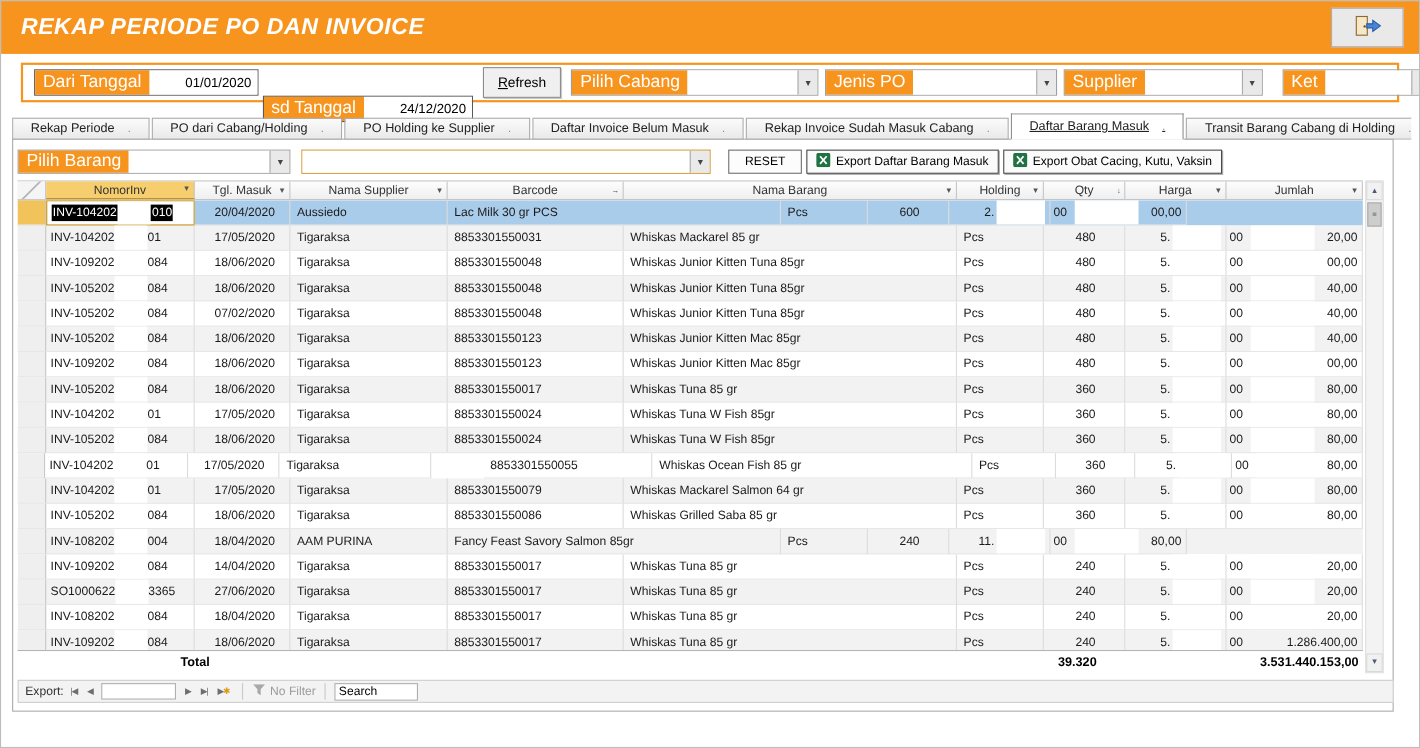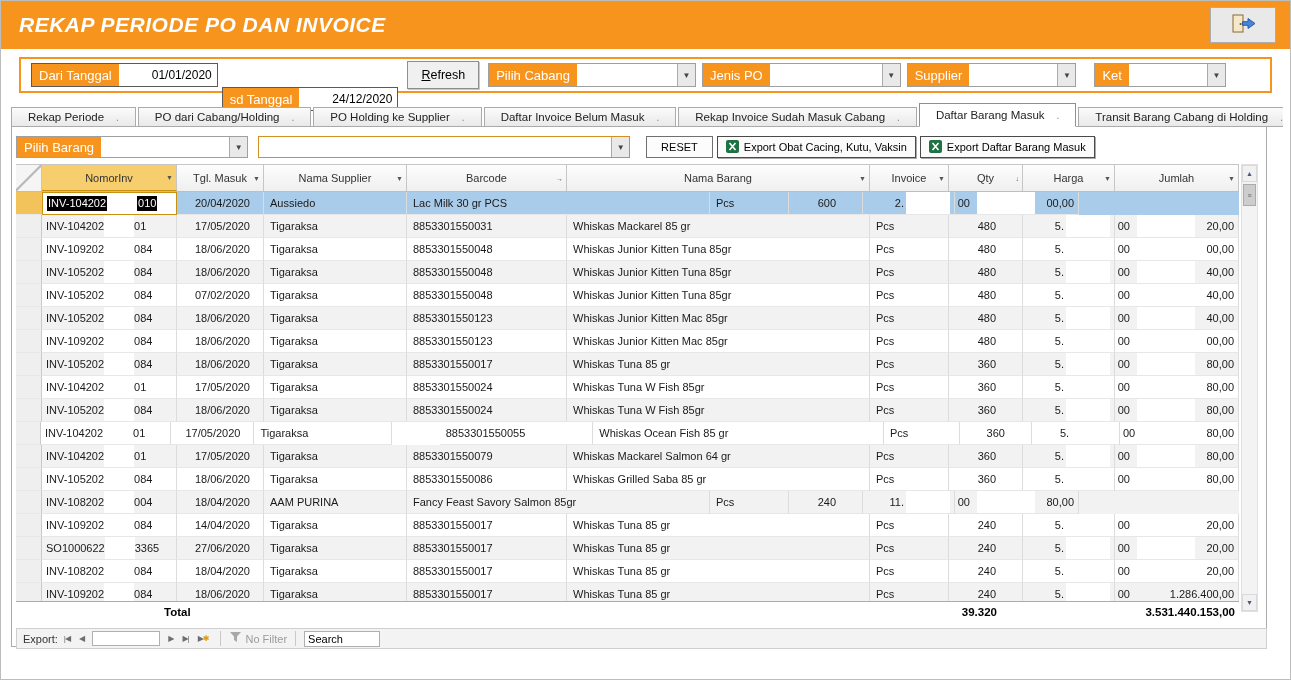--- a/index.html
+++ b/index.html
@@ -7,49 +7,49 @@
   .window { width:1291px; height:680px; background:#fff; border:1px solid #BDBDBD; position:relative; overflow:hidden; }
 
   
   .app-header { height:48px; background:#F7941E; display:flex; align-items:center; padding:0 14px 0 18px; }
   .app-title { color:#fff; font-size:21px; font-style:italic; font-weight:bold; letter-spacing:.5px; }
   .exit-btn { margin-left:auto; width:66px; height:36px; background:#E9E9E9; border:1px solid #ADADAD; display:flex; align-items:center; justify-content:center; cursor:pointer; }
 
   
   .filter-bar { margin:8px 18px 0 18px; height:36px; border:2px solid #F7941E; background:#fff; display:flex; align-items:center; padding:0 6px 0 6px; }
   .fctl { display:inline-flex; height:24px; align-items:stretch; }
-  .fctl .flabel { background:#F7941E; color:#fff; font-size:13px; display:flex; align-items:center; padding:0 7px; white-space:nowrap; }
+  .fctl .flabel { background:#F7941E; color:#fff; font-size:16px; display:flex; align-items:center; padding:0 7px; white-space:nowrap; }
   .datectl { border:1px solid #5A5A5A; }
   .datectl .dinput { border:none; outline:none; width:98px; text-align:right; font-size:12px; padding-right:5px; font-family:"Liberation Sans", sans-serif; }
   .comboctl { border:1px solid #9F9F9F; }
   .comboctl .cfield { background:#fff; border:none; outline:none; font-size:12px; }
   .carrow { width:18px; background:#E9E9E9; border-left:1px solid #ABABAB; display:flex; align-items:center; justify-content:center; font-size:8px; color:#444; cursor:pointer; }
   .refresh-btn { margin:0 9px 0 9px; height:28px; padding:0 13px; font-size:12.5px; color:#000; background:#F0F0F0; border:1px solid #8E8E8E; box-shadow:1px 1px 0 #C9C9C9; cursor:pointer; font-family:"Liberation Sans", sans-serif; }
 
   
   .tab-strip { margin:10px 0 -1px 10px; height:24px; display:flex; align-items:flex-end; position:relative; z-index:2; width:1272px; overflow:hidden; }
   .tab { height:20px; background:linear-gradient(#FBFBFB,#E9E9E9); border:1px solid #ABABAB; border-bottom:1px solid #ABABAB; display:flex; align-items:center; padding:0 16px; font-size:11.5px; color:#222; white-space:nowrap; cursor:pointer; margin-right:2px; }
   .tab .tabdot { color:#888; margin-left:12px; font-size:10px; }
-  .tab.active { height:24px; background:#fff; border:1px solid #8F8F8F; border-bottom:1px solid #fff; z-index:3; }
+  .tab.active { height:24px; background:#fff; border:1px solid #8F8F8F; border-bottom:1px solid #fff; z-index:3;text-decoration:underline; }
 
   
   .content-panel { margin:0 23px 0 10px; height:521px; border:1px solid #ABABAB; background:#fff; padding:6px 0 0 4px; position:relative; }
 
   
   .subfilter { height:28px; display:flex; align-items:center; padding-right:6px; }
   .subfilter .fctl { height:22px; }
   .combo2 { margin-left:10px; height:22px; width:372px; border:1px solid #D2901F; display:flex; }
   .combo2 .cfield { flex:1; border:none; outline:none; }
   .reset-btn { margin-left:16px; height:22px; padding:0 14px; background:#FCFCFC; border:1px solid #707070; font-size:11px; cursor:pointer; font-family:"Liberation Sans", sans-serif; }
   .export-btn { margin-left:4px; height:22px; display:flex; align-items:center; gap:5px; background:#FBFBFB; border:1px solid #4A4A4A; box-shadow:1px 1px 0 #AAA; font-size:11px; padding:0 8px; cursor:pointer; white-space:nowrap; font-family:"Liberation Sans", sans-serif; }
   .export-btn:first-of-type { margin-left:auto; }
 
   
   .table-wrap { position:relative; width:1242px; margin-top:3px; }
-  .ghead { display:flex; height:28px; background:linear-gradient(#FDFDFD,#EFEFEF); border-top:1px solid #C6C6C6; border-bottom:1px solid #BEBEBE; width:1223px; }
+  .ghead { display:flex; height:18px; background:linear-gradient(#FDFDFD,#EFEFEF); border-top:1px solid #C6C6C6; border-bottom:1px solid #BEBEBE; width:1223px; }
   .hcell { position:relative; border-right:1px solid #C6C6C6; display:flex; align-items:center; justify-content:center; font-size:11px; color:#333; }
   .hcell .harrow { position:absolute; right:3px; font-size:7px; color:#555; cursor:pointer; }
   .hcell.hl { background:#F6CE6E; border-bottom:1px solid #C89010; }
   .corner { width:26px; background:#F5F5F5 linear-gradient(135deg, transparent 46%, #B8B8B8 48%, #B8B8B8 52%, transparent 54%); border-right:1px solid #C6C6C6; }
 
   .gbody { width:1223px; height:410px; overflow:hidden; border-bottom:1px solid #ABABAB; background:#fff; }
   .grow { display:flex; height:23px; line-height:22px; background:#fff; }
   .grow.alt { background:#F2F2F2; }
   .grow.sel { background:#A9CCEA; }
   .cell { border-right:1px solid #DCDCDC; border-bottom:1px solid #E7E7E7; font-size:11px; color:#1A1A1A; white-space:nowrap; overflow:visible; }
@@ -189,30 +189,30 @@
         <span class="carrow">▼</span>
       </div>
       <button class="reset-btn">RESET</button>
       <button class="export-btn">
         <span>
           <svg width="13" height="13" viewBox="0 0 13 13">
               <rect width="13" height="13" rx="2" fill="#1F7244"></rect>
               <path d="M3.5 3 L9.5 10 M9.5 3 L3.5 10" stroke="#fff" stroke-width="1.6"></path>
             </svg>
         </span>
-        <span>Export Obat Cacing, Kutu, Vaksin</span>
+        <span>Export Daftar Barang Masuk</span>
       </button>
       <button class="export-btn">
         <span>
           <svg width="13" height="13" viewBox="0 0 13 13">
               <rect width="13" height="13" rx="2" fill="#1F7244"></rect>
               <path d="M3.5 3 L9.5 10 M9.5 3 L3.5 10" stroke="#fff" stroke-width="1.6"></path>
             </svg>
         </span>
-        <span>Export Daftar Barang Masuk</span>
+        <span>Export Obat Cacing, Kutu, Vaksin</span>
       </button>
     </div>
 
     <div class="table-wrap">
       <div class="ghead" id="grid-header">
         <div class="corner"></div>
       <div class="hcell hl" style="width: 135px;">
             <span>NomorInv</span>
             <span class="harrow">▼</span>
           </div>
@@ -226,21 +226,21 @@
           </div>
           <div class="hcell" style="width: 160px;">
             <span>Barcode</span>
             <span class="harrow">→</span>
           </div>
           <div class="hcell" style="width: 303px;">
             <span>Nama Barang</span>
             <span class="harrow">▼</span>
           </div>
           <div class="hcell" style="width: 79px;">
-            <span>Invoice</span>
+            <span>Holding</span>
             <span class="harrow">▼</span>
           </div>
           <div class="hcell" style="width: 74px;">
             <span>Qty</span>
             <span class="harrow">↓</span>
           </div>
           <div class="hcell" style="width: 92px;">
             <span>Harga</span>
             <span class="harrow">▼</span>
           </div>

